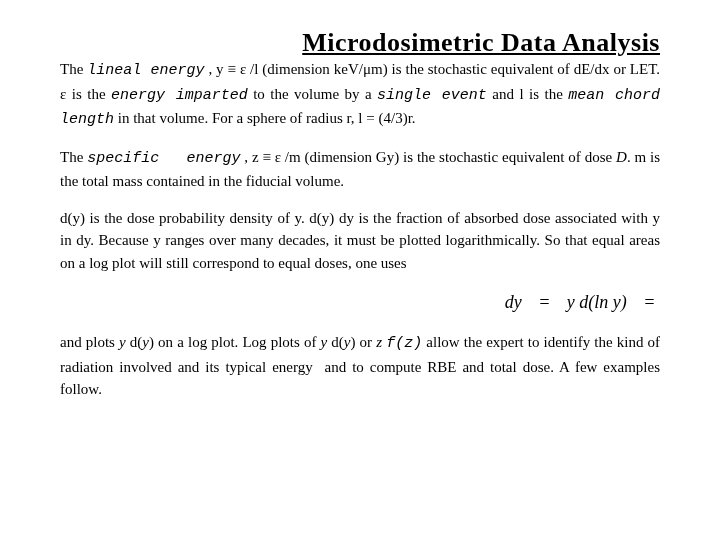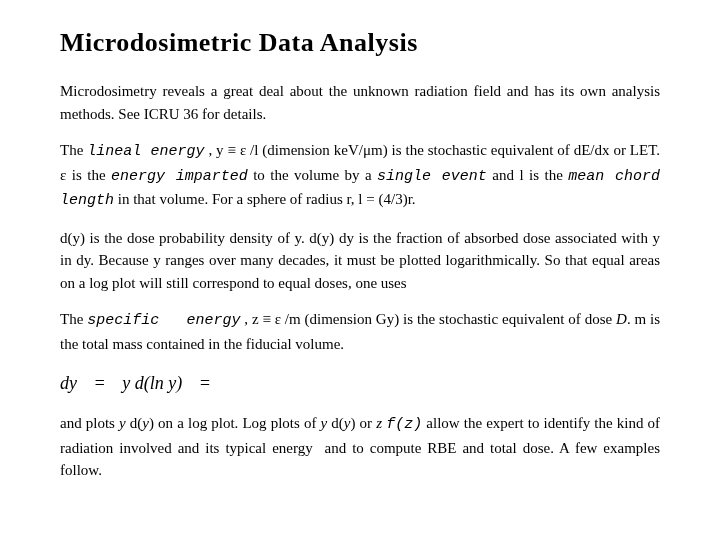--- a/index.html
+++ b/index.html
@@ -18,26 +18,26 @@
     }
 
     .page {
       width: 720px;
       min-height: 540px;
       background: #ffffff;
       padding: 28px 60px 30px 60px;
     }
 
     .title {
-      text-align: left;
+      text-align: right;
       font-size: 26px;
       font-weight: bold;
       font-family: "Times New Roman", Times, serif;
-      margin-bottom: 22px;
       letter-spacing: 0.5px;
+      text-decoration: underline;
     }
 
     .paragraph {
       margin-bottom: 14px;
       line-height: 1.5;
       text-align: justify;
     }
 
     .italic {
       font-style: italic;
@@ -48,47 +48,44 @@
       text-align: center;
       margin: 18px 0 18px 0;
       font-size: 17px;
       font-family: "Times New Roman", Times, serif;
       font-style: italic;
     }
 
     .math-formula {
       display: flex;
       align-items: center;
-      justify-content: flex-start;
+      justify-content: flex-end;
       gap: 12px;
       font-size: 18px;
       font-style: italic;
     }
   </style>
 </head>
 <body>
 
 <div class="page">
 
   <div class="title">Microdosimetric Data Analysis</div>
 
-  <p class="paragraph">
-    <span>Microdosimetry reveals a great deal about the unknown radiation field and has its own analysis methods. See ICRU 36 for details.</span>
-  </p>
 
   <p class="paragraph">
     <span>The </span><span class="italic">lineal energy</span><span> , y ≡ ε /l (dimension keV/μm) is the stochastic equivalent of dE/dx or LET.  ε is the </span><span class="italic">energy imparted</span><span>  to the volume by a </span><span class="italic">single event</span><span>  and l is the </span><span class="italic">mean chord length</span><span>    in that volume. For a sphere of radius r, l = (4/3)r.</span>
   </p>
 
   <p class="paragraph">
-    <span>d(y) is the dose probability density of y. d(y) dy is the fraction of absorbed dose associated with y in dy. Because y ranges over many decades, it must be plotted logarithmically. So that equal areas on a log plot will still correspond to equal doses, one uses</span>
+    <span>The </span><span class="italic">specific &nbsp; energy</span><span> , z ≡ ε /m (dimension Gy) is the stochastic equivalent of dose <em>D</em>. m is the total mass contained in the fiducial volume.</span>
   </p>
 
   <p class="paragraph">
-    <span>The </span><span class="italic">specific &nbsp; energy</span><span> , z ≡ ε /m (dimension Gy) is the stochastic equivalent of dose <em>D</em>. m is the total mass contained in the fiducial volume.</span>
+    <span>d(y) is the dose probability density of y. d(y) dy is the fraction of absorbed dose associated with y in dy. Because y ranges over many decades, it must be plotted logarithmically. So that equal areas on a log plot will still correspond to equal doses, one uses</span>
   </p>
 
   <div class="math-block">
     <span class="math-formula">
       <span><i>dy</i></span>
       <span>&nbsp;=&nbsp;</span>
       <span><i>y</i> d(ln <i>y</i>)</span>
       <span>&nbsp;=&nbsp;</span>
     </span>
   </div>

